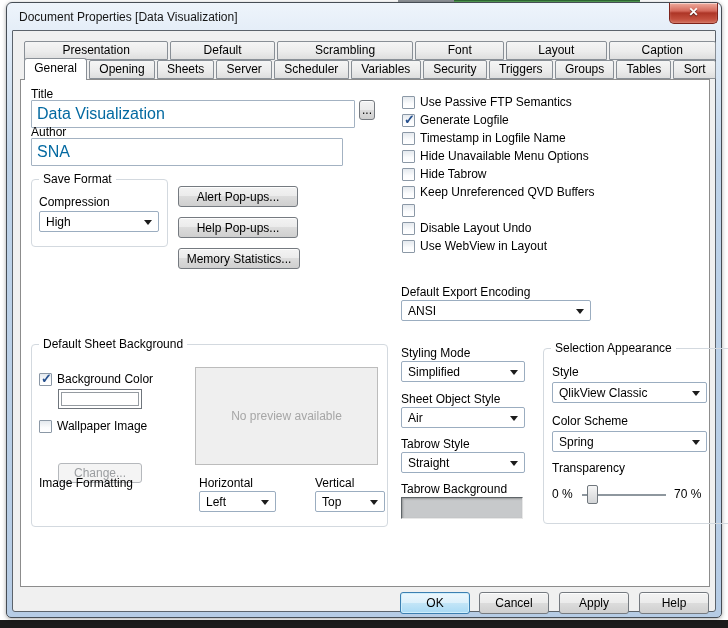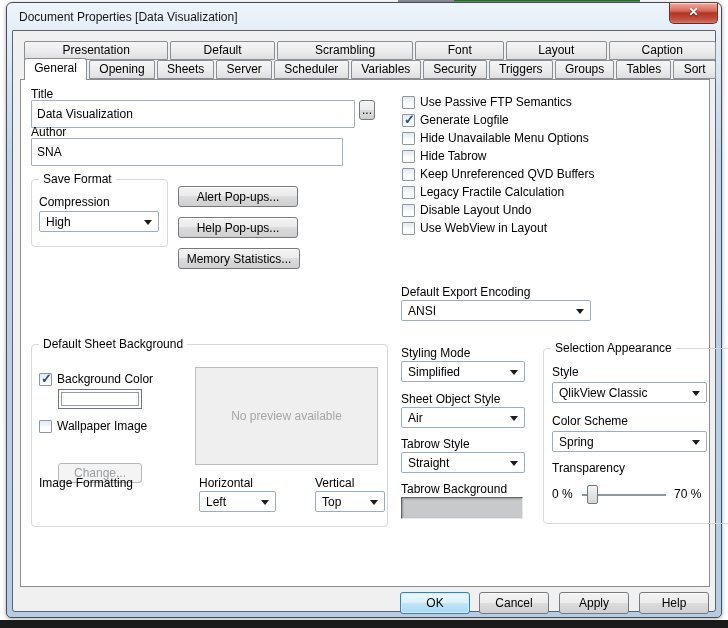--- a/index.html
+++ b/index.html
@@ -37,21 +37,21 @@
     text-align:center; line-height:17px; white-space:nowrap; padding:0 8px; cursor:default; overflow:hidden; }
   .tab.active { position:relative; z-index:3; background:#ffffff; border-bottom:none;
     height:22px; margin-top:-2px; line-height:19px; border-radius:3px 3px 0 0; }
 
   
   .page { position:absolute; left:7px; top:48px; width:690px; height:508px;
     background:#ffffff; border:1px solid #8c8c8c; z-index:2; }
 
   .lbl { position:absolute; white-space:nowrap; color:#000; }
   .tin { position:absolute; height:20px; border:1px solid #a3b2c2; background:#fff;
-    font-family:"Liberation Sans",sans-serif; font-size:12px; padding:13px 5px; color:#000000; border-radius:1px; }
+    font-family:"Liberation Sans",sans-serif; font-size:16px; padding:13px 5px; color:#0369a1; border-radius:1px; }
   .combo { position:absolute; height:21px; background:#fff; border:1px solid #9badc0; border-radius:2px; cursor:default; }
   .combo .txt { position:absolute; left:6px; top:3px; white-space:nowrap; }
   .combo .arr { position:absolute; right:6px; top:8px; width:0; height:0;
     border-left:4px solid transparent; border-right:4px solid transparent; border-top:5px solid #1c1c1c; }
 
   .btn { position:absolute; border:1px solid #757a80; border-radius:3px;
     background:linear-gradient(180deg,#f3f3f3 0%,#ebebeb 50%,#dcdcdc 50%,#cfcfcf 100%);
     box-shadow:inset 0 1px 0 rgba(255,255,255,.8);
     display:flex; align-items:center; justify-content:center; cursor:default; white-space:nowrap; }
   .btn.default { border-color:#3c7fb1;
@@ -146,33 +146,36 @@
             <span>Use Passive FTP Semantics</span>
           </div>
           <div class="cbrow">
             <span class="cb ck">
               <span class="mark">✓</span>
             </span>
             <span>Generate Logfile</span>
           </div>
           <div class="cbrow">
             <span class="cb"></span>
+            <span>Timestamp in Logfile Name</span>
+          </div>
+          <div class="cbrow">
+            <span class="cb"></span>
             <span>Hide Unavailable Menu Options</span>
           </div>
           <div class="cbrow">
             <span class="cb"></span>
             <span>Hide Tabrow</span>
           </div>
           <div class="cbrow">
             <span class="cb"></span>
             <span>Keep Unreferenced QVD Buffers</span>
           </div>
           <div class="cbrow">
             <span class="cb"></span>
-            <span>Legacy Fractile Calculation</span>
           </div>
           <div class="cbrow">
             <span class="cb"></span>
             <span>Disable Layout Undo</span>
           </div>
           <div class="cbrow">
             <span class="cb"></span>
             <span>Use WebView in Layout</span>
           </div>
         </div>

